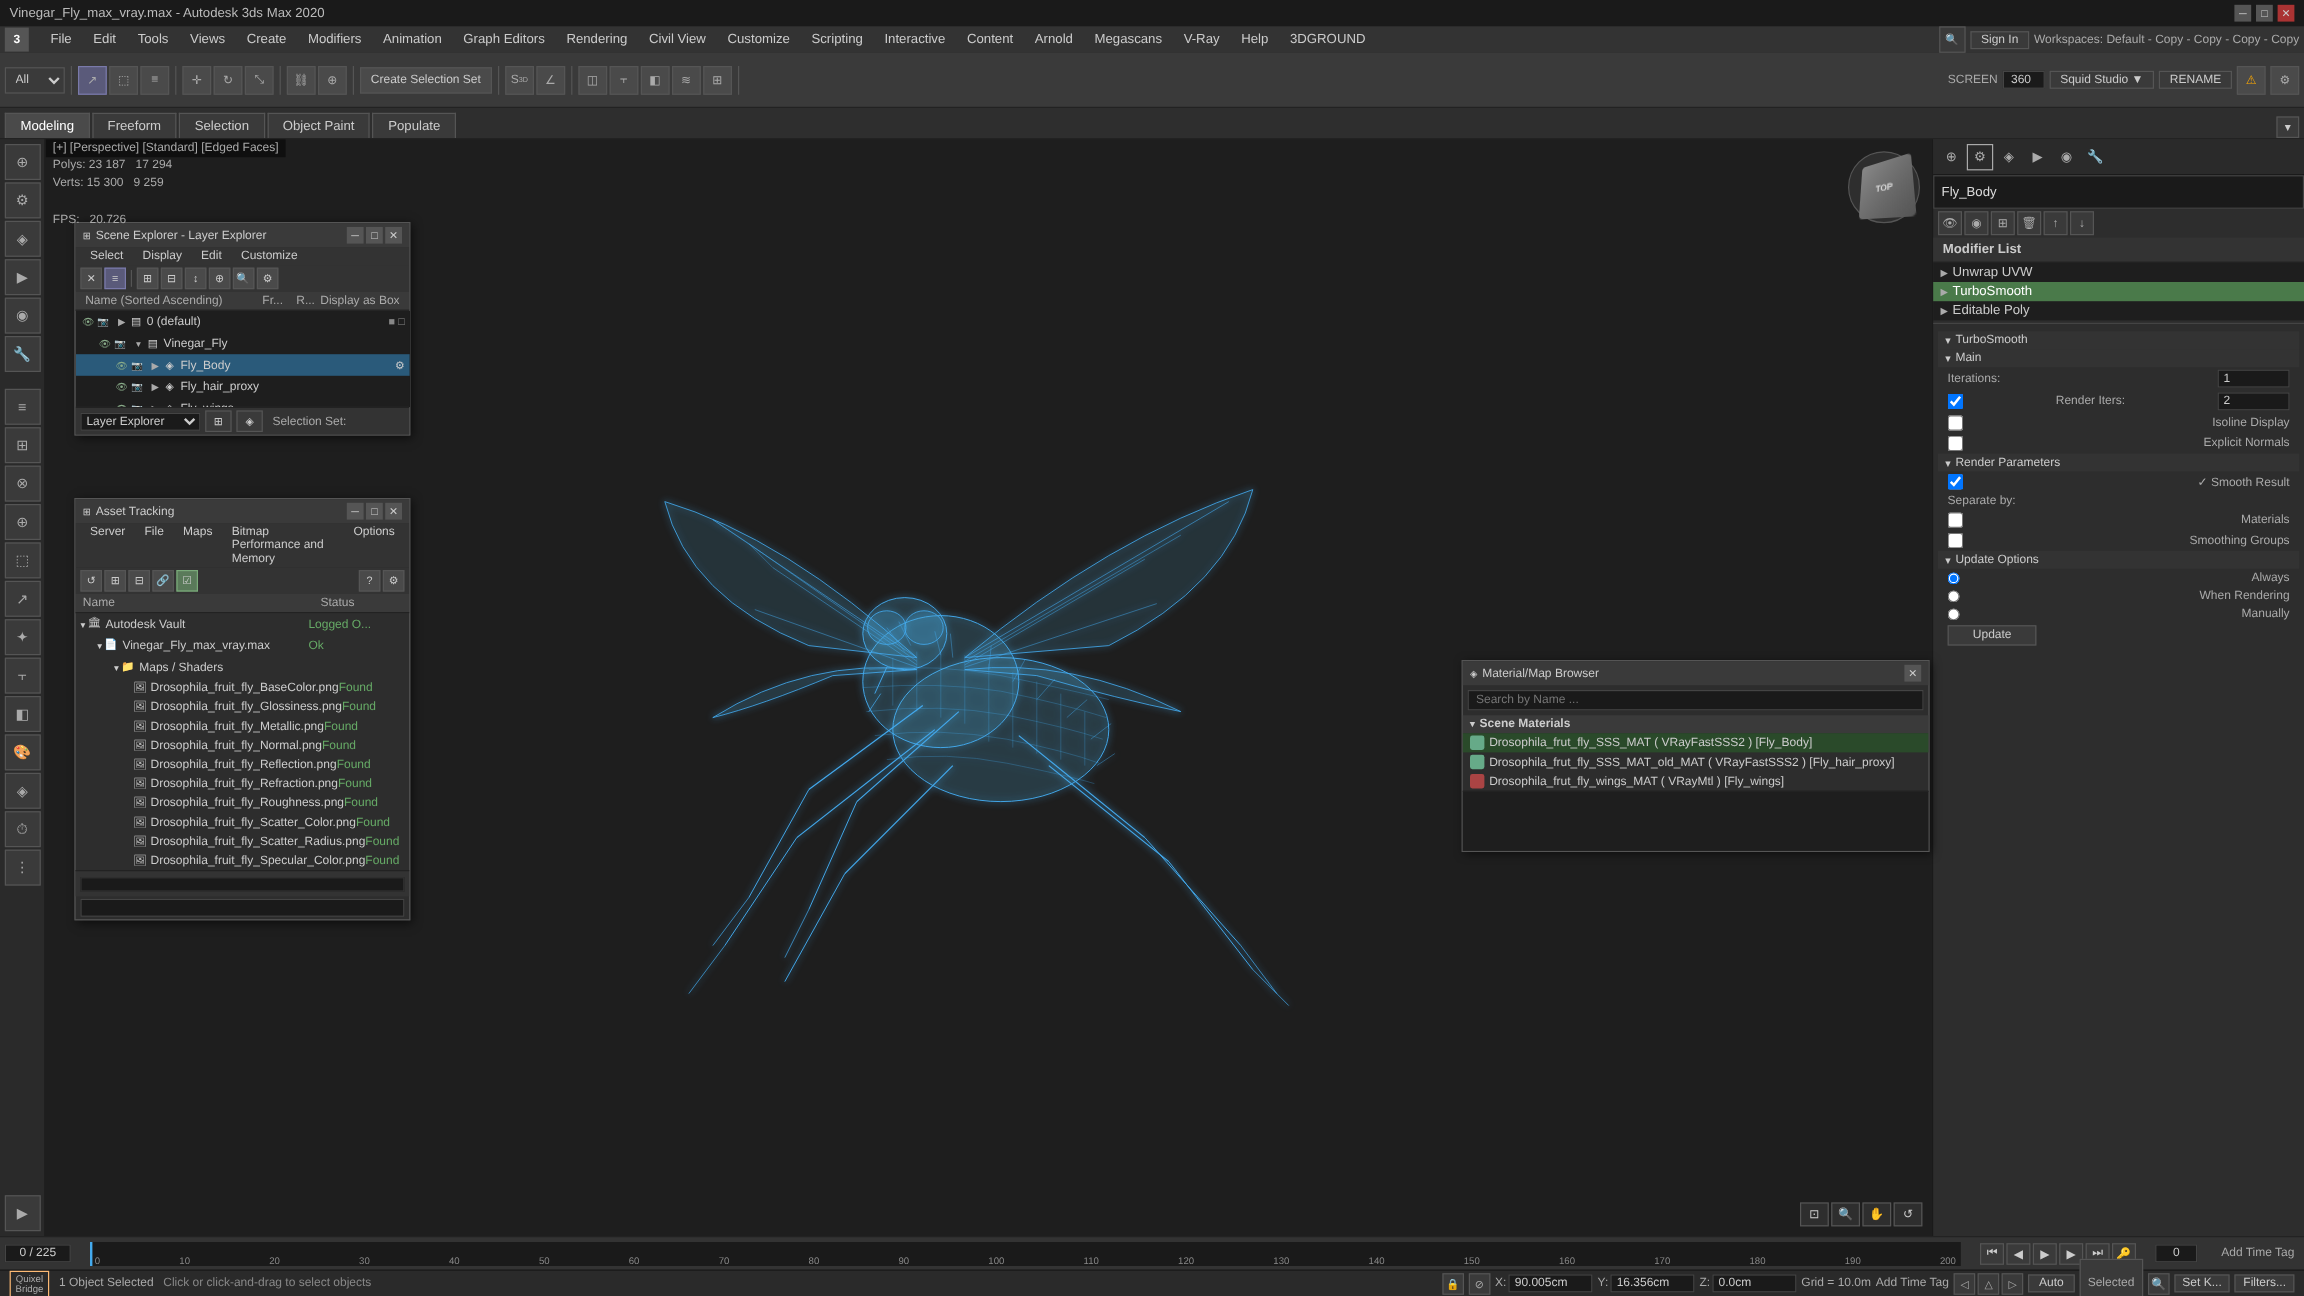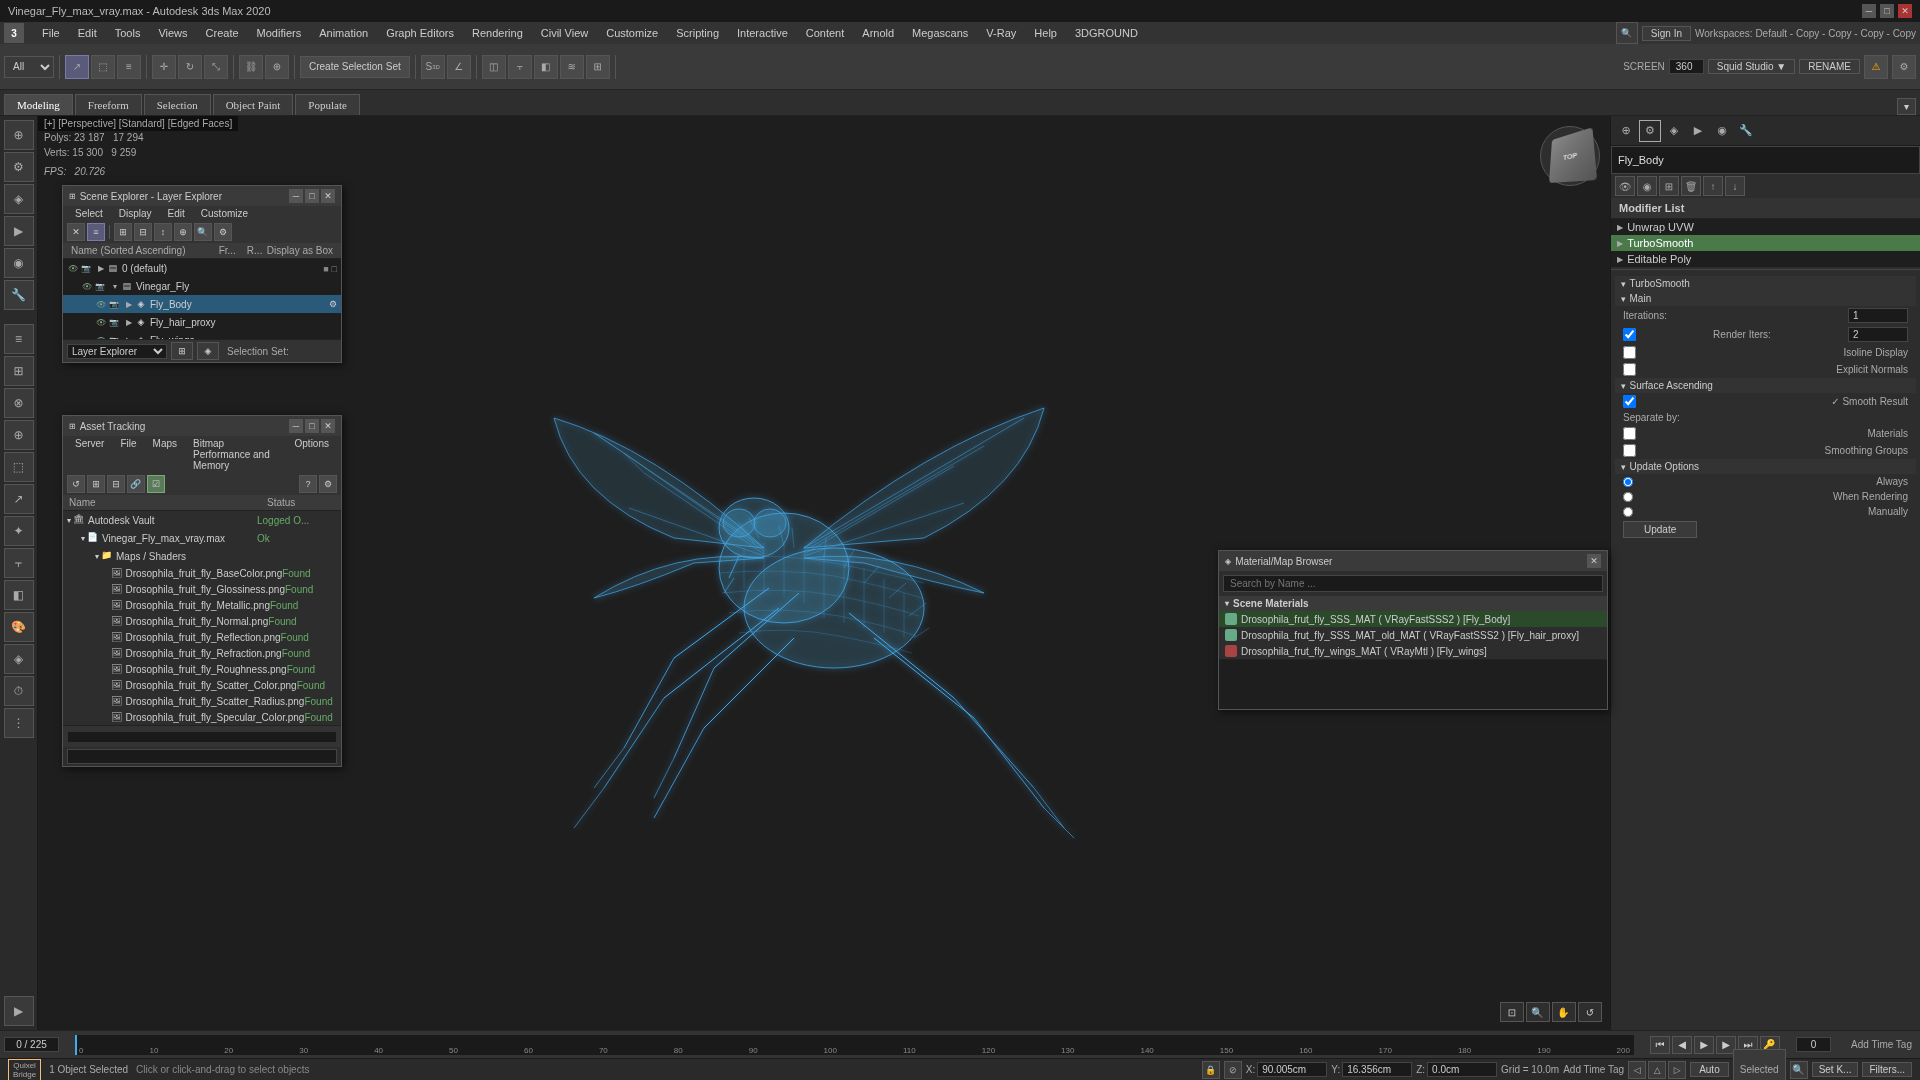--- a/index.html
+++ b/index.html
@@ -109,21 +109,20 @@
 
     
     .tab-bar {
       width: 100%;
       height: 26px;
       background: #2e2e2e;
       display: flex;
       align-items: flex-end;
       padding: 0 4px;
       border-bottom: 1px solid #222;
-      font-family: Liberation Serif, serif;
     }
     .tab {
       padding: 4px 12px;
       background: #3a3a3a;
       border: 1px solid #555;
       border-bottom: none;
       cursor: pointer;
       color: #ccc;
       font-size: 11px;
       margin-right: 2px;
@@ -845,21 +844,21 @@
     <div style="margin-top:auto;">
       <div class="side-icon">▶</div>
     </div>
   </div>
 
   <div class="viewport-area">
     <div class="viewport-header">[+] [Perspective] [Standard] [Edged Faces]</div>
     <div class="viewport-stats">
       <div><span>Polys:</span> <span>23 187</span> &nbsp; <span>17 294</span></div>
       <div><span>Verts:</span> <span>15 300</span> &nbsp; <span>9 259</span></div>
-      <div style="margin-top:4px;font-style:italic;"><span>FPS:</span> &nbsp; <span>20.726</span></div>
+      <div style="margin-top:16px;"><span>FPS:</span> &nbsp; <span>20.726</span></div>
     </div>
 
     <div class="fly-container">
       <svg width="700" height="550" viewBox="0 0 700 550" style="filter: drop-shadow(0 0 3px #4ae);">
 
         <ellipse cx="360" cy="310" rx="90" ry="60" fill="rgba(100,200,230,0.1)" stroke="#4ae" stroke-width="0.8"></ellipse>
         <ellipse cx="310" cy="270" rx="65" ry="55" fill="rgba(100,200,230,0.1)" stroke="#4ae" stroke-width="0.8"></ellipse>
 
         <ellipse cx="280" cy="230" rx="35" ry="30" fill="rgba(100,200,230,0.1)" stroke="#4ae" stroke-width="0.8"></ellipse>
 
@@ -1014,21 +1013,21 @@
         <div class="prop-row">
           <input type="checkbox" style="">
           <span class="prop-label">Isoline Display</span>
         </div>
         <div class="prop-row">
           <input type="checkbox" style="">
           <span class="prop-label">Explicit Normals</span>
         </div>
 
         <div class="prop-section-header">
-          <span>Surface Ascending</span>
+          <span>Render Parameters</span>
         </div>
         <div class="prop-row">
           <input type="checkbox" checked="" style="">
           <span class="prop-label">✓ Smooth Result</span>
         </div>
         <div class="prop-row">
           <span class="prop-label">Separate by:</span>
         </div>
         <div class="prop-row">
           <input type="checkbox" style="">

